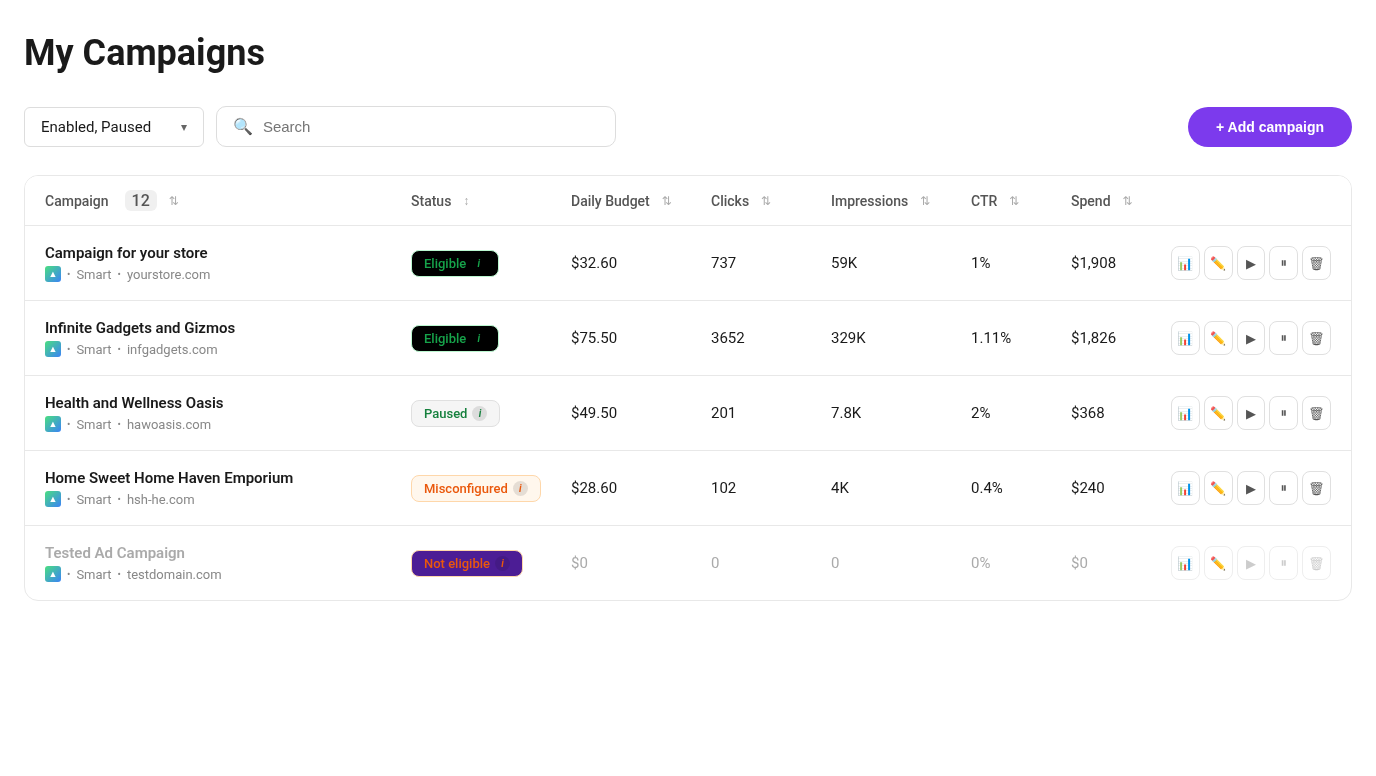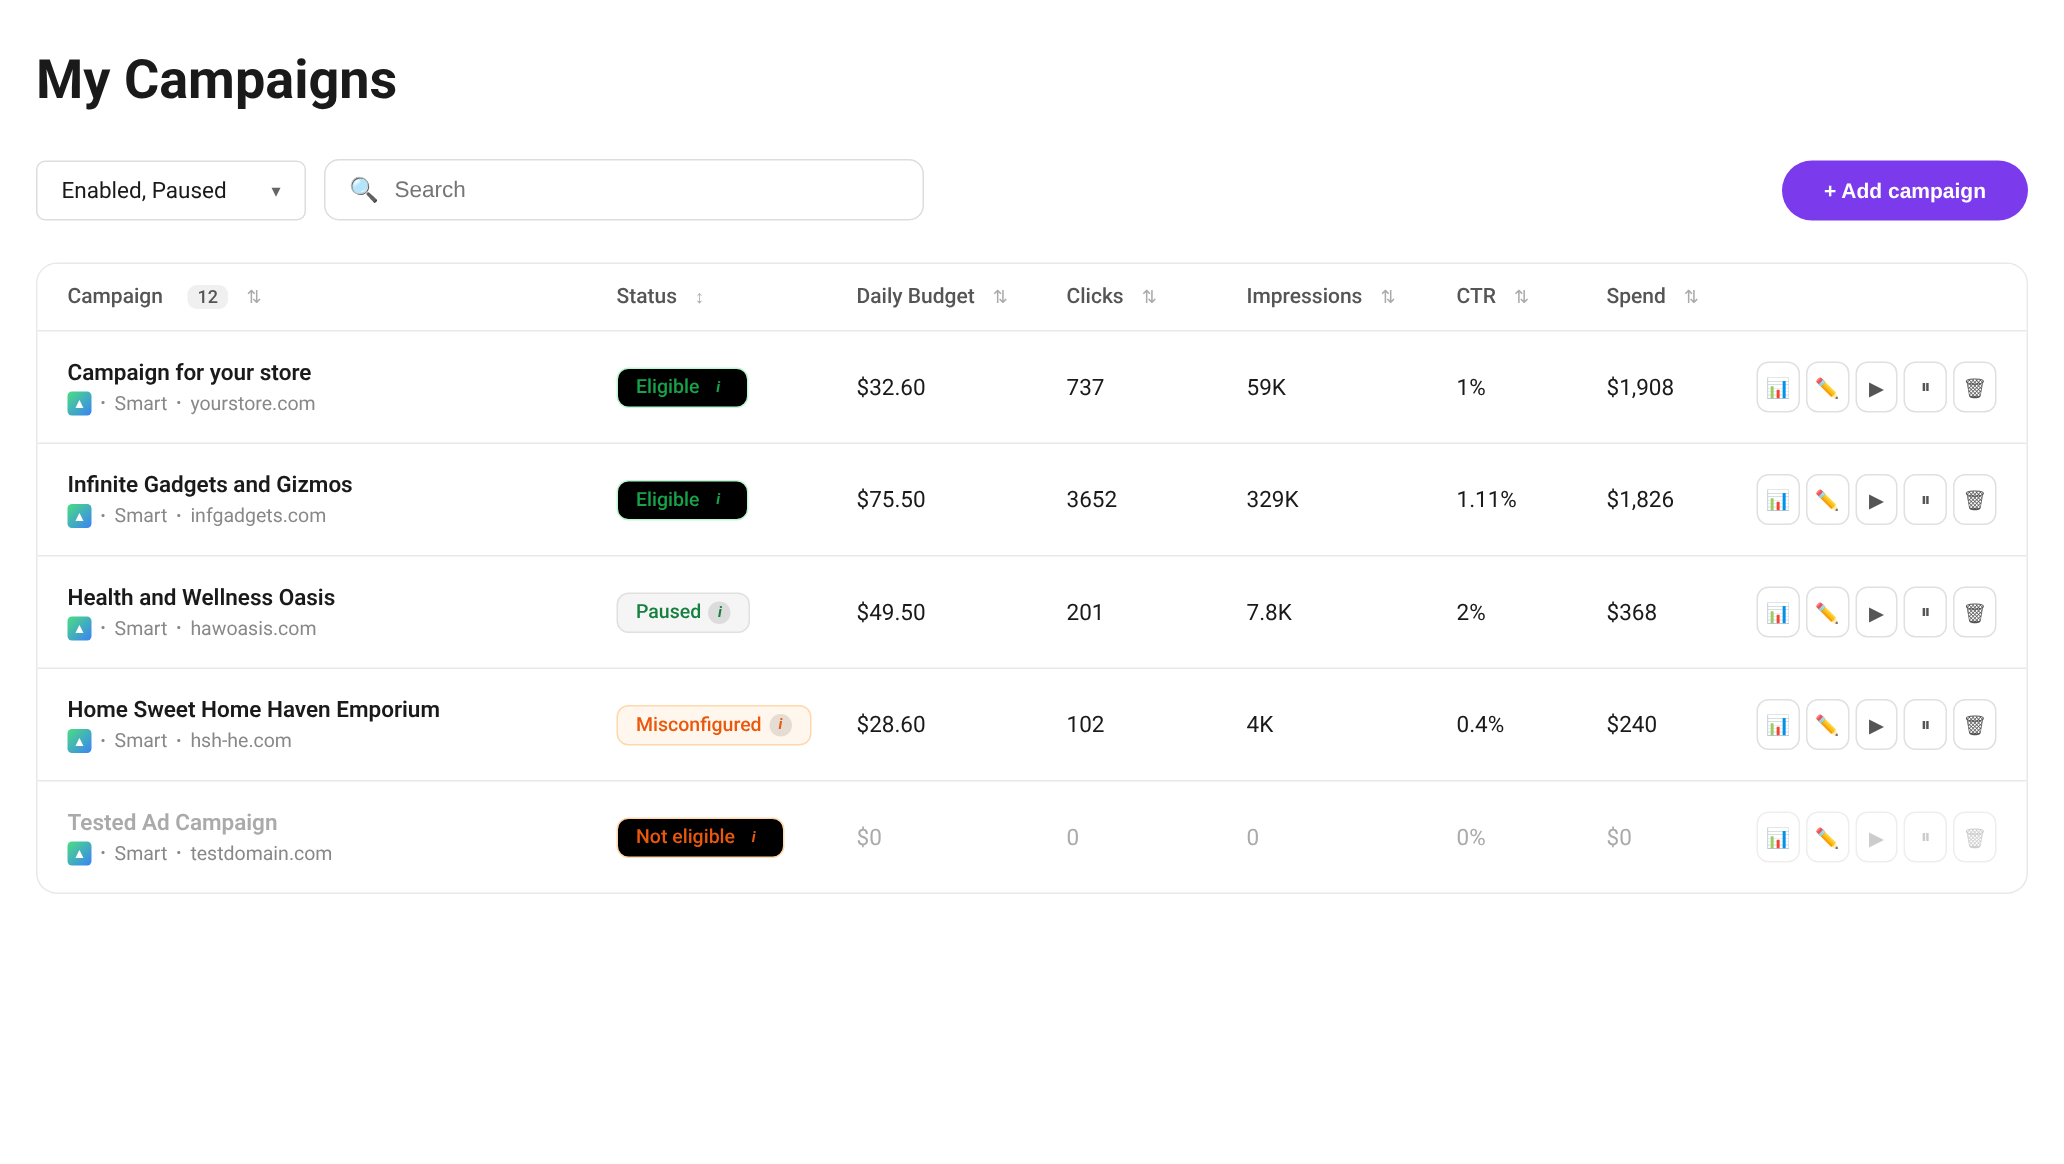--- a/index.html
+++ b/index.html
@@ -91,21 +91,21 @@
       color: #555;
       display: flex;
       align-items: center;
       gap: 12px;
       font-weight: 500;
     }
     .col-header .badge {
       background: #f0f0f0;
       border-radius: 6px;
       padding: 1px 7px;
-      font-size: 12px;
+      font-size: 16px;
       color: #555;
       margin-left: 4px;
     }
     .sort-icon { color: #aaa; font-size: 12px; }
     .table-row {
       display: grid;
       grid-template-columns: 2fr 160px 140px 120px 140px 100px 100px 160px;
       align-items: center;
       padding: 18px 20px;
       border-bottom: 1.5px solid #e8e8e8;
@@ -156,21 +156,21 @@
       background: #f5f5f5;
       color: #15803d;
       border: 1.5px solid #e0e0e0;
     }
     .status-misconfigured {
       background: #fff7ed;
       color: #ea580c;
       border: 1.5px solid #fed7aa;
     }
     .status-not-eligible {
-      background: #000000;
+      background: #4c1d95;
       color: #ea580c;
       border: 1.5px solid #fed7aa;
     }
     .info-icon {
       display: inline-flex;
       align-items: center;
       justify-content: center;
       width: 15px;
       height: 15px;
       border-radius: 50%;

